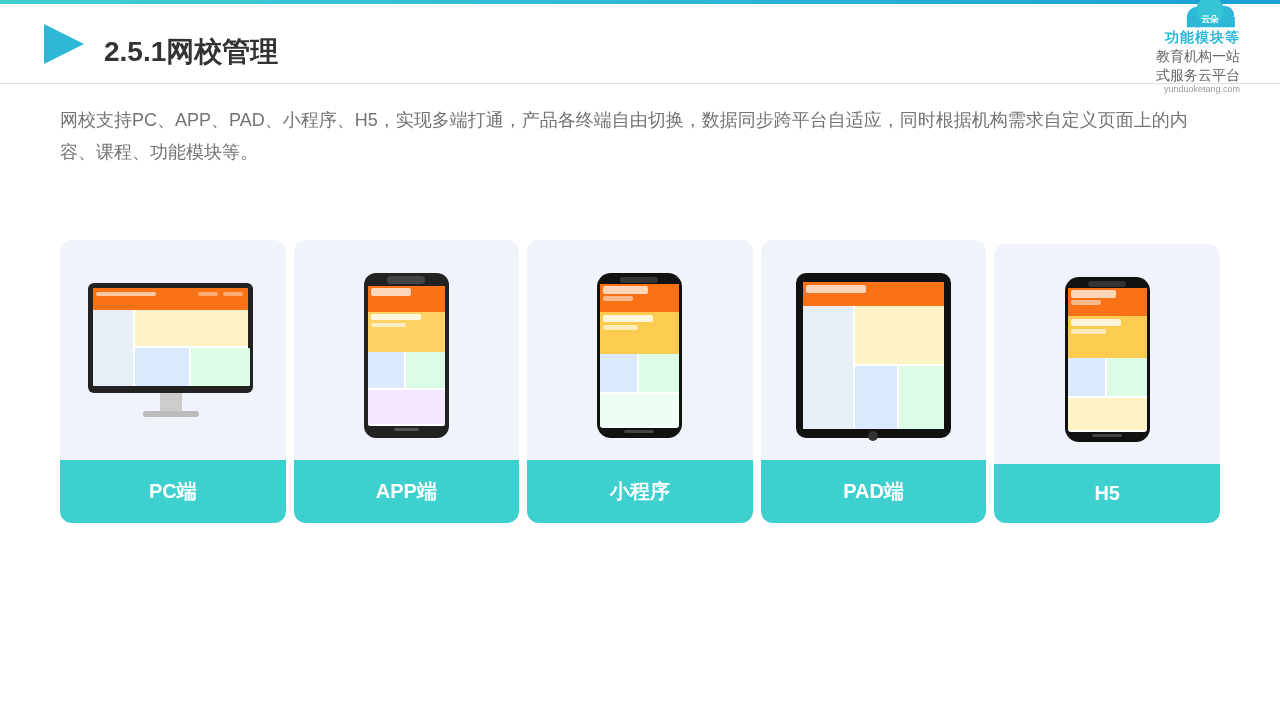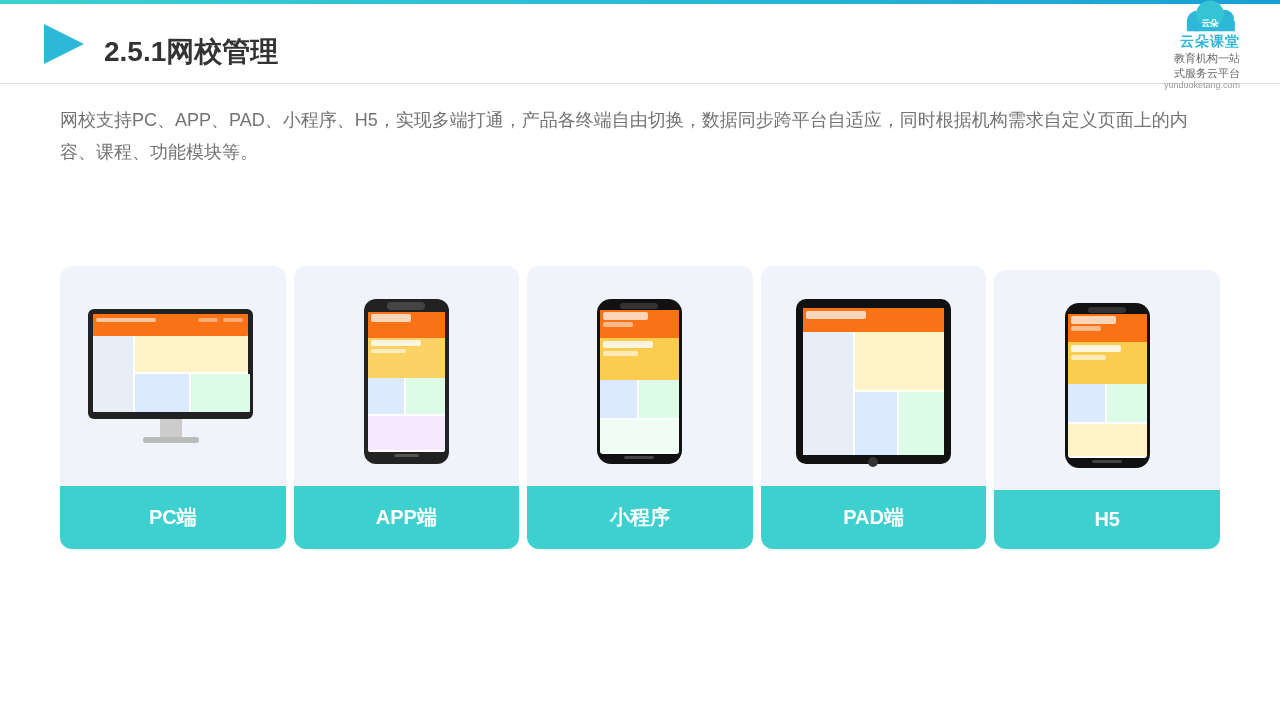--- a/index.html
+++ b/index.html
@@ -83,21 +83,20 @@
 
     
     .cards-container {
       position: absolute;
       top: 240px;
       left: 60px;
       right: 60px;
       display: flex;
       gap: 8px;
       align-items: flex-end;
-      margin-top: 26px;
     }
 
     .card {
       flex: 1;
       background: #f0f4fa;
       border-radius: 12px;
       display: flex;
       flex-direction: column;
       align-items: center;
       overflow: hidden;
@@ -139,22 +138,22 @@
   <div class="brand-logo">
     <svg class="brand-cloud" viewBox="0 0 70 42">
       <circle cx="20" cy="28" r="12" fill="#2db8d8"></circle>
       <circle cx="35" cy="20" r="16" fill="#2db8d8"></circle>
       <circle cx="52" cy="26" r="11" fill="#2db8d8"></circle>
       <rect x="8" y="28" width="56" height="12" fill="#2db8d8"></rect>
 
       <circle cx="35" cy="20" r="16" fill="#3ecfcf" opacity="0.5"></circle>
       <text x="35" y="34" text-anchor="middle" font-size="10" fill="#fff" font-weight="bold">云朵</text>
     </svg>
-    <span class="brand-name">云朵课堂</span>
-    <span class="brand-sub" style="font-size:11px;color:#666;text-align:center;">教育机构一站<br>式服务云平台</span>
+    <span class="brand-name">功能模块等</span>
+    <span class="brand-sub" style="font-size:14px;color:#666;text-align:center;">教育机构一站<br>式服务云平台</span>
     <span style="font-size:9px;color:#999;">yunduoketang.com</span>
   </div>
 </div>
 
 <div class="description">
   <span>网校支持PC、APP、PAD、小程序、H5，实现多端打通，产品各终端自由切换，数据同步跨平台自适应，同时根据机构需求自定义页面上的内容、课程、功能模块等。</span>
 </div>
 
 <div class="cards-container">
 

